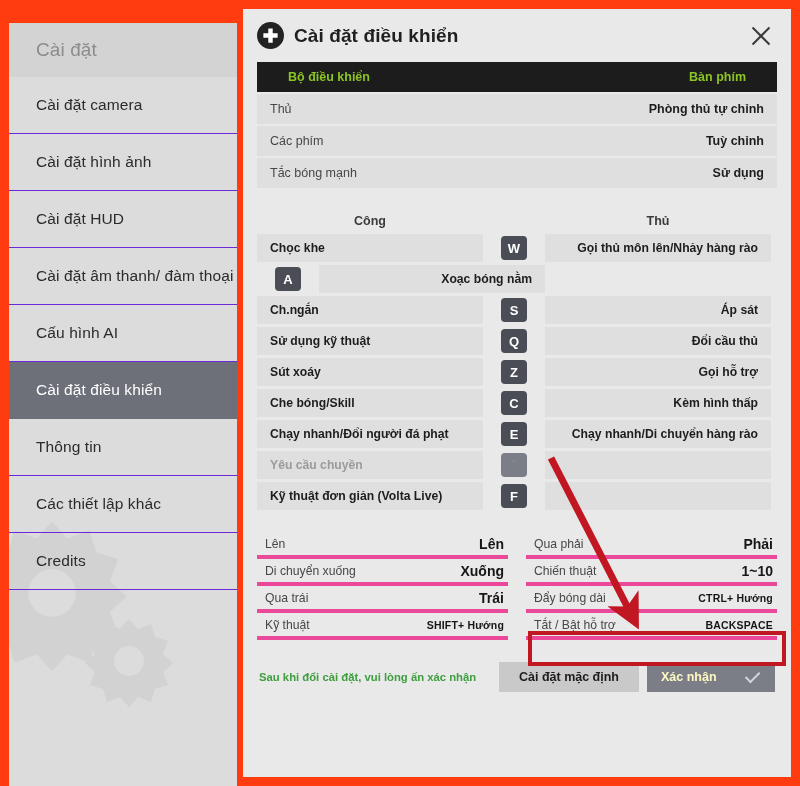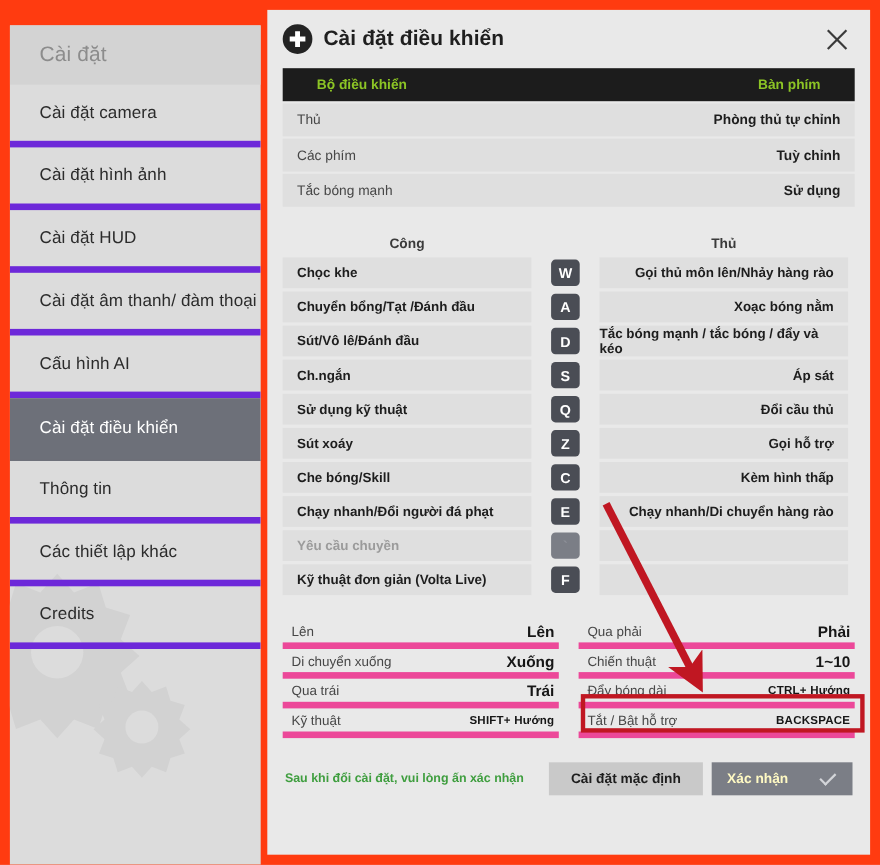--- a/index.html
+++ b/index.html
@@ -34,21 +34,21 @@
   .sidebar-list { position: relative; z-index: 2; }
   .side-item {
     position: relative;
     height: 57px;
     display: flex;
     align-items: center;
     padding-left: 27px;
     font-size: 15.5px;
     color: #2b2b2b;
     letter-spacing: .1px;
-    border-bottom: 6px solid #6d28d9;
+    border-bottom: 1px solid #6d28d9;
     background: transparent;
   }
   .side-item.header {
     height: 54px;
     background: #d3d3d3;
     color: #8c8c8c;
     font-size: 19px;
     border-bottom: none;
   }
   .side-item.active {
@@ -191,21 +191,21 @@
   
   .move-wrap {
     display: flex;
     margin-top: 22px;
     gap: 18px;
   }
   .move-col { flex: 1; }
   .move-row {
     height: 27px;
     display: flex; align-items: center;
-    border-bottom: 6px solid #ec4899;
+    border-bottom: 4px solid #ec4899;
     font-size: 12.2px;
     color: #474747;
     padding: 0 4px 0 8px;
   }
   .move-row .mv-val {
     margin-left: auto;
     color: #161616;
     font-weight: bold;
     font-size: 14px;
   }
@@ -357,32 +357,24 @@
 
       <div class="kb-table">
         <div class="kb-row">
           <div class="kb-left">Chọc khe</div>
           <div class="kb-key">
               <span>W</span>
             </div>
           <div class="kb-right">Gọi thủ môn lên/Nhảy hàng rào</div>
         </div>
         <div class="kb-row">
-          <div class="kb-left">Chuyển bổng/Tạt /Đánh đầu</div>
           <div class="kb-key">
               <span>A</span>
             </div>
           <div class="kb-right">Xoạc bóng nằm</div>
-        </div>
-        <div class="kb-row">
-          <div class="kb-left">Sút/Vô lê/Đánh đầu</div>
-          <div class="kb-key">
-              <span>D</span>
-            </div>
-          <div class="kb-right">Tắc bóng mạnh / tắc bóng / đẩy và kéo</div>
         </div>
         <div class="kb-row">
           <div class="kb-left">Ch.ngắn</div>
           <div class="kb-key">
               <span>S</span>
             </div>
           <div class="kb-right">Áp sát</div>
         </div>
         <div class="kb-row">
           <div class="kb-left">Sử dụng kỹ thuật</div>

